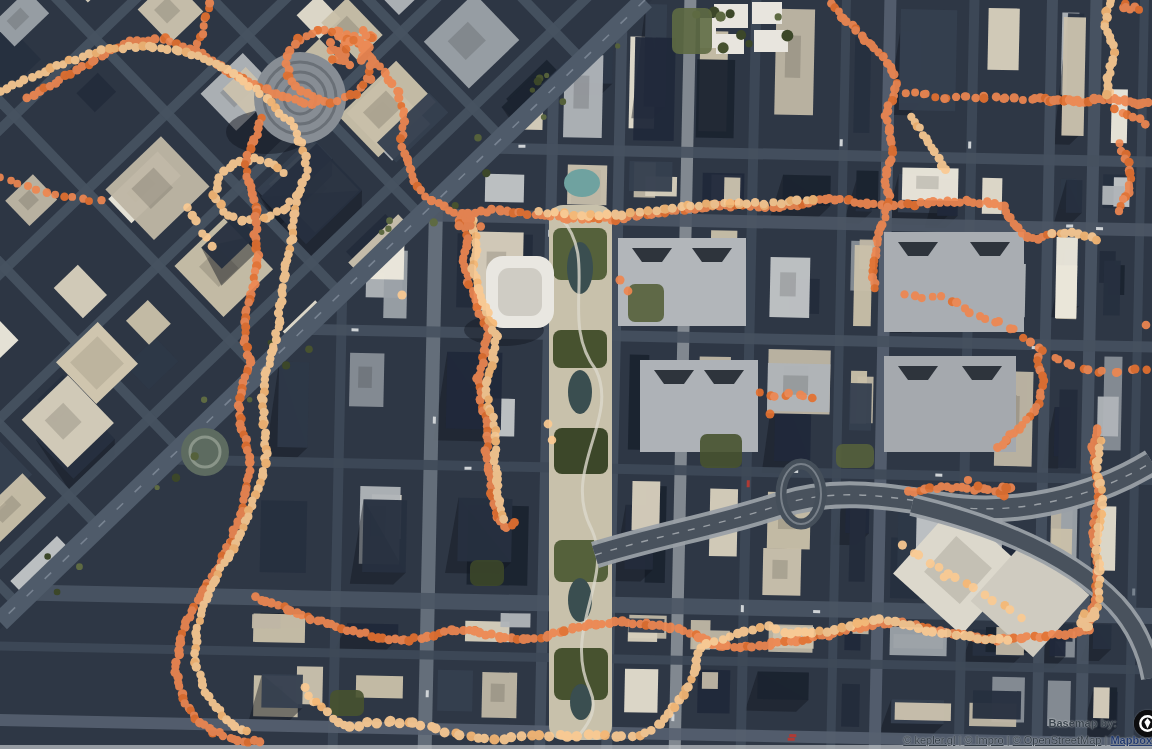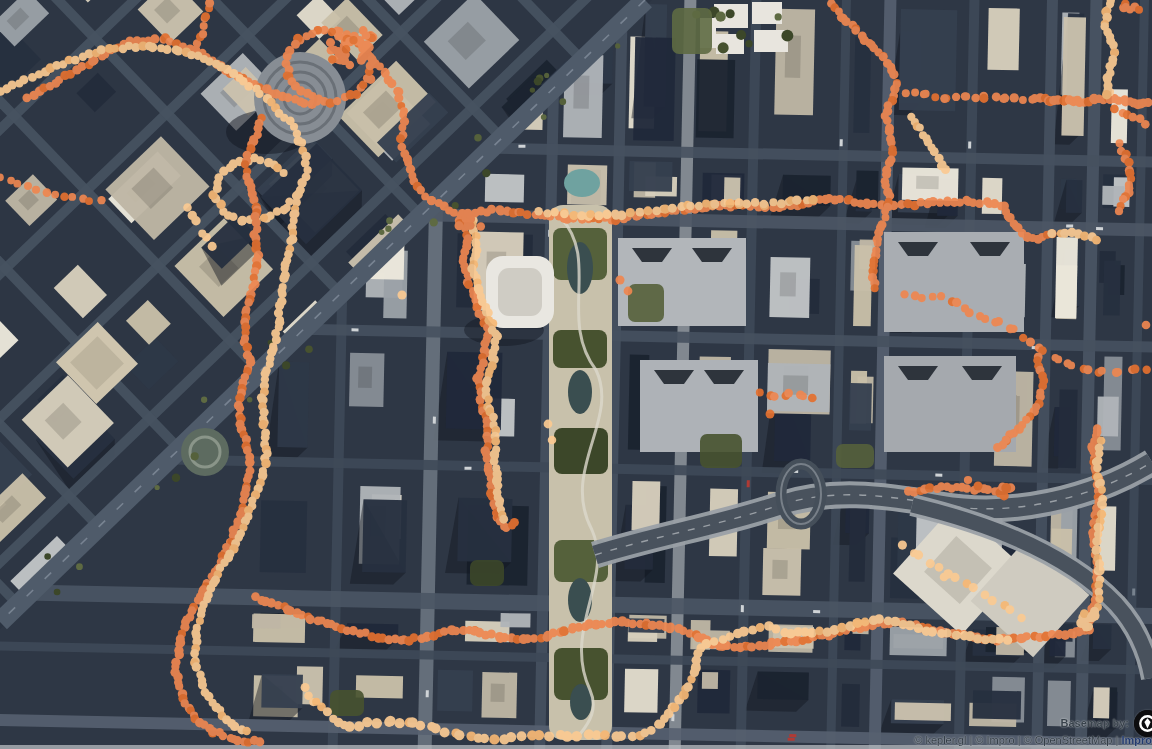--- a/index.html
+++ b/index.html
@@ -1,30 +1,30 @@
 <!DOCTYPE html>
 <html><head>
 <meta charset="utf-8">
 <style>
   html,body{margin:0;padding:0;background:#1b222e;}
   body{width:1152px;height:749px;overflow:hidden;position:relative;
        font-family:"Liberation Sans",sans-serif;}
   #map{position:absolute;left:0;top:0;display:block;}
   .attribution{position:absolute;right:0;bottom:2px;display:flex;flex-direction:column;
        align-items:flex-end;z-index:50;pointer-events:auto;}
-  .attr-row1{display:flex;align-items:center;gap:5px;height:24px;margin-bottom:-2px;margin-top:22px;}
+  .attr-row1{display:flex;align-items:center;gap:17px;height:24px;margin-bottom:-2px;margin-top:22px;}
   .attr-label{font-size:11px;font-weight:600;color:#39434c;
        text-shadow:0 0 2px rgba(255,255,255,.55),0 0 1px rgba(255,255,255,.4);}
   .mapbox-logo{width:27px;height:27px;border-radius:50%;background:#0d0d0f;position:relative;
        margin-right:-9px;flex:0 0 auto;box-shadow:0 0 2px rgba(255,255,255,.3);}
   .mapbox-logo svg{position:absolute;left:0;top:0;}
   .attr-row2{white-space:nowrap;font-size:11px;color:#323c45;line-height:14px;
        text-shadow:0 0 2px rgba(255,255,255,.55),0 0 1px rgba(255,255,255,.4);}
   .attr-row2 .sep{color:#3a444d;}
-  .attr-link{cursor:pointer;}
+  .attr-link{cursor:pointer;text-decoration:underline;}
   .attr-improve{font-weight:bold;color:#223a6e;}
 </style>
 </head>
 <body>
 
 <svg id="map" width="1152" height="749" viewBox="0 0 1152 749" xmlns="http://www.w3.org/2000/svg">
     <defs>
       <clipPath id="nwClip">
         <polygon points="0,0 638,0 0,615"></polygon>
       </clipPath>
@@ -2380,15 +2380,15 @@
     <span class="attr-label">Basemap by:</span>
     <span class="mapbox-logo">
       <svg width="27" height="27" viewBox="0 0 27 27">
         <circle cx="13.5" cy="13.5" r="13.5" fill="#0d0d0f"></circle>
         <circle cx="13.5" cy="13.5" r="7.2" fill="none" stroke="#ffffff" stroke-width="2.4"></circle>
         <path d="M13.5 8.2 L16.6 11.9 L13.5 18.5 L10.4 11.9 Z" fill="#ffffff"></path>
       </svg>
     </span>
   </div>
   <div class="attr-row2">
-    <span class="attr-link">© kepler.gl</span><span class="sep"> | </span><span class="attr-link">© Impro</span><span class="sep"> | </span><span class="attr-link">© OpenStreetMap</span><span class="sep"> | </span><span class="attr-link attr-improve">Impro</span>
+    <span class="attr-link">© kepler.gl</span><span class="sep"> | </span><span class="attr-link">© Impro</span><span class="sep"> | </span><span class="attr-link">© OpenStreetMap</span><span class="sep"> | </span><span class="attr-link attr-improve">Mapbox</span>
   </div>
 </div>
 
 </body></html>

